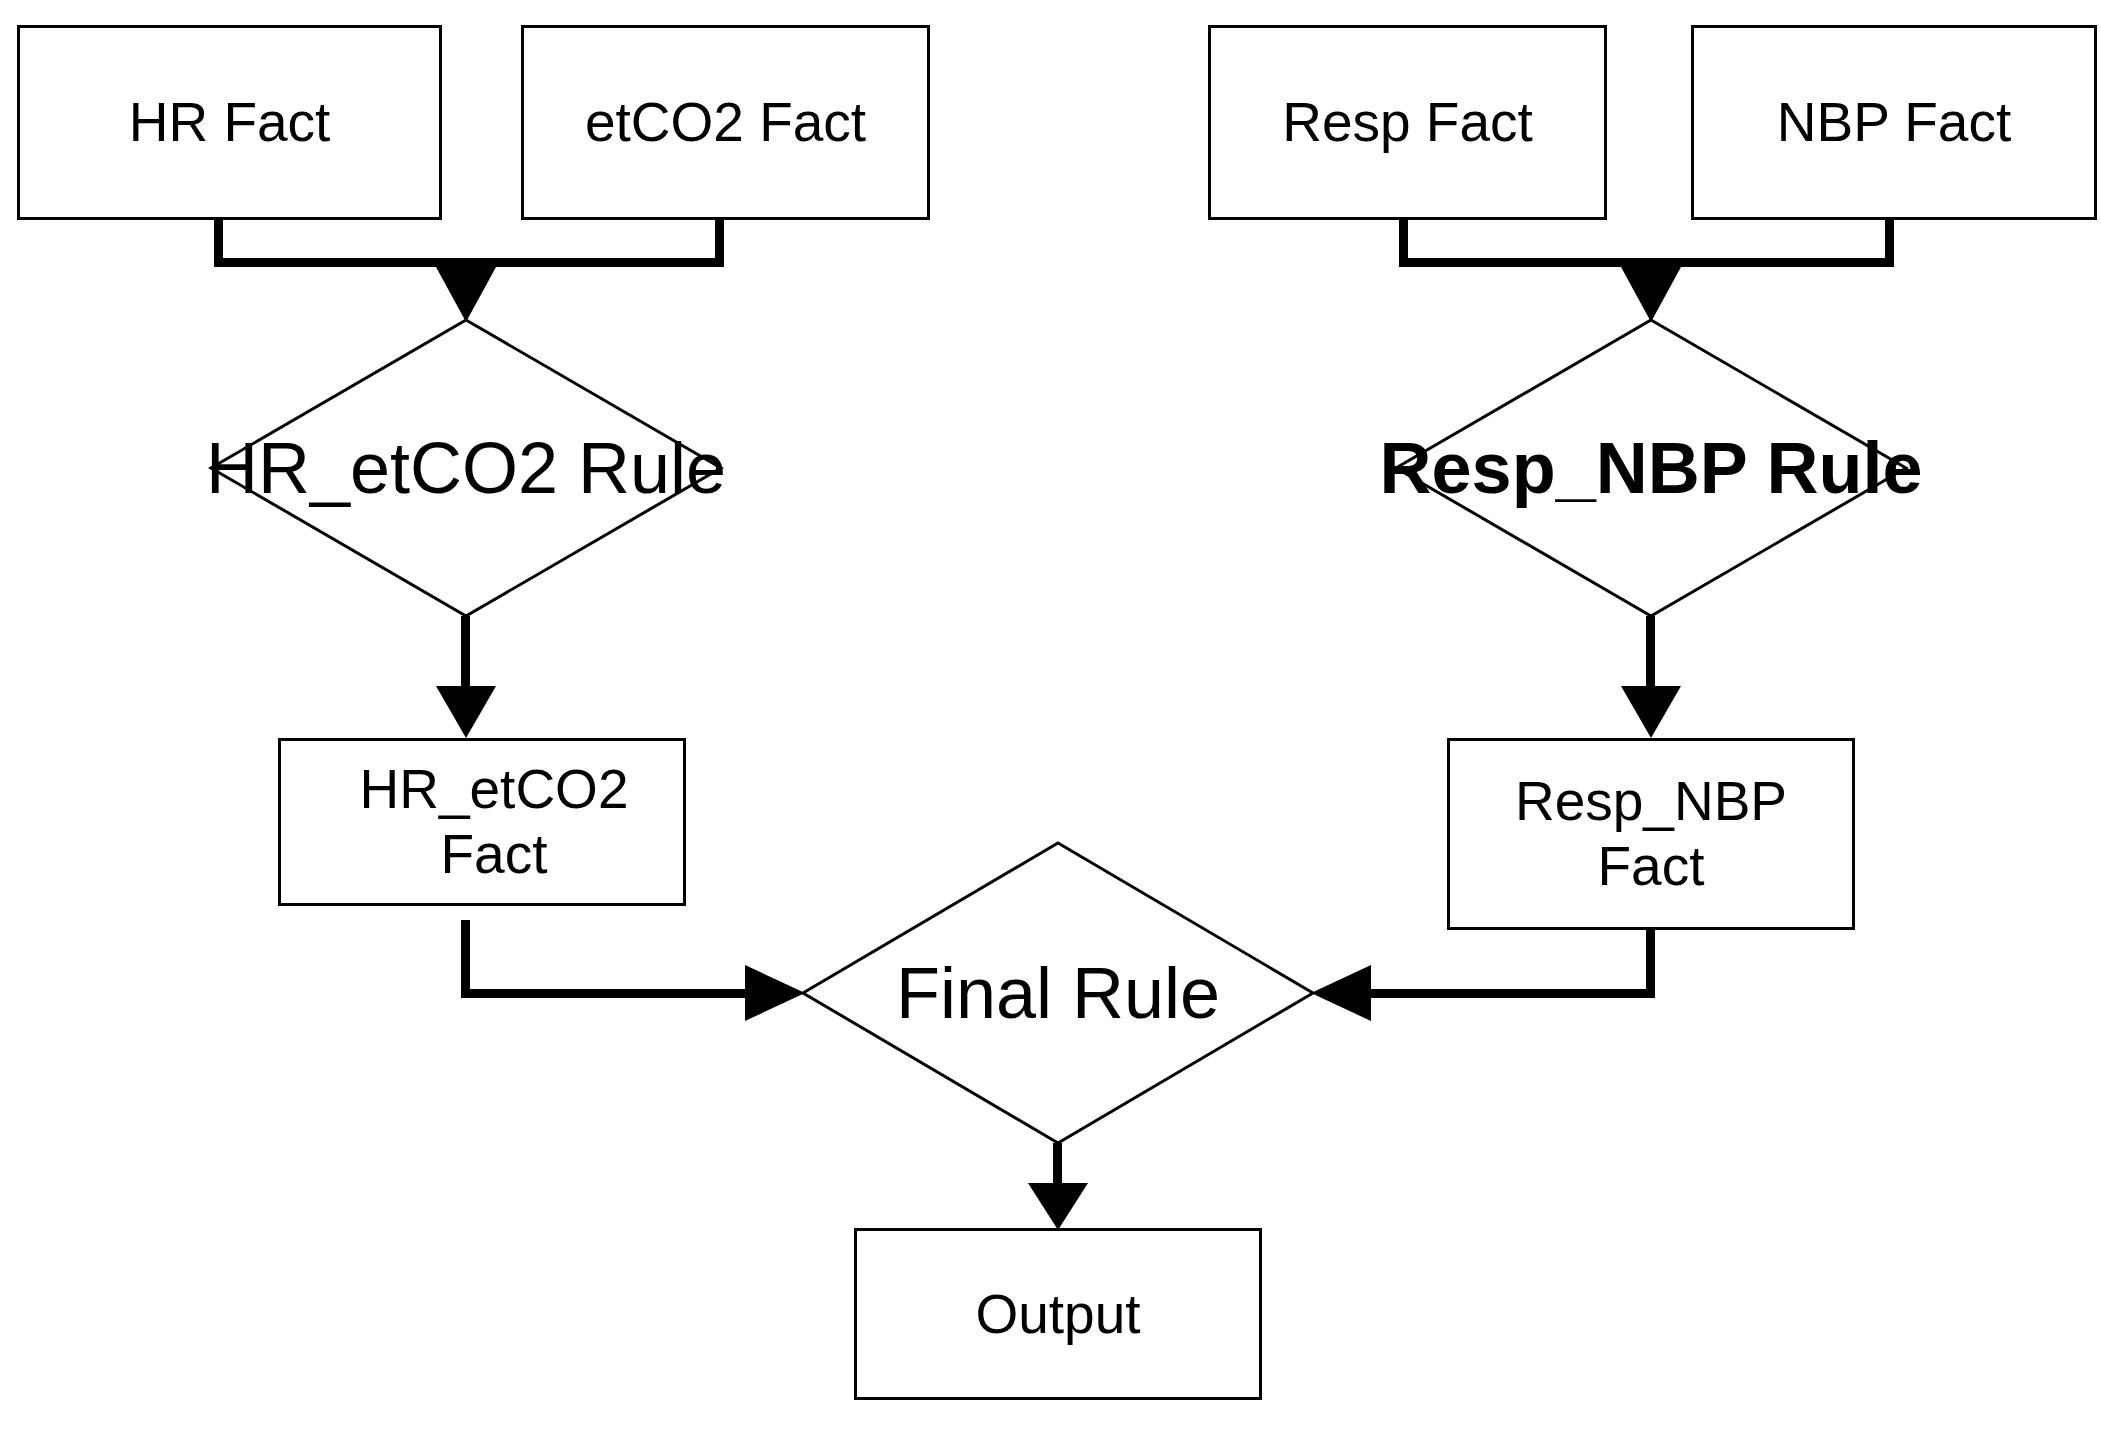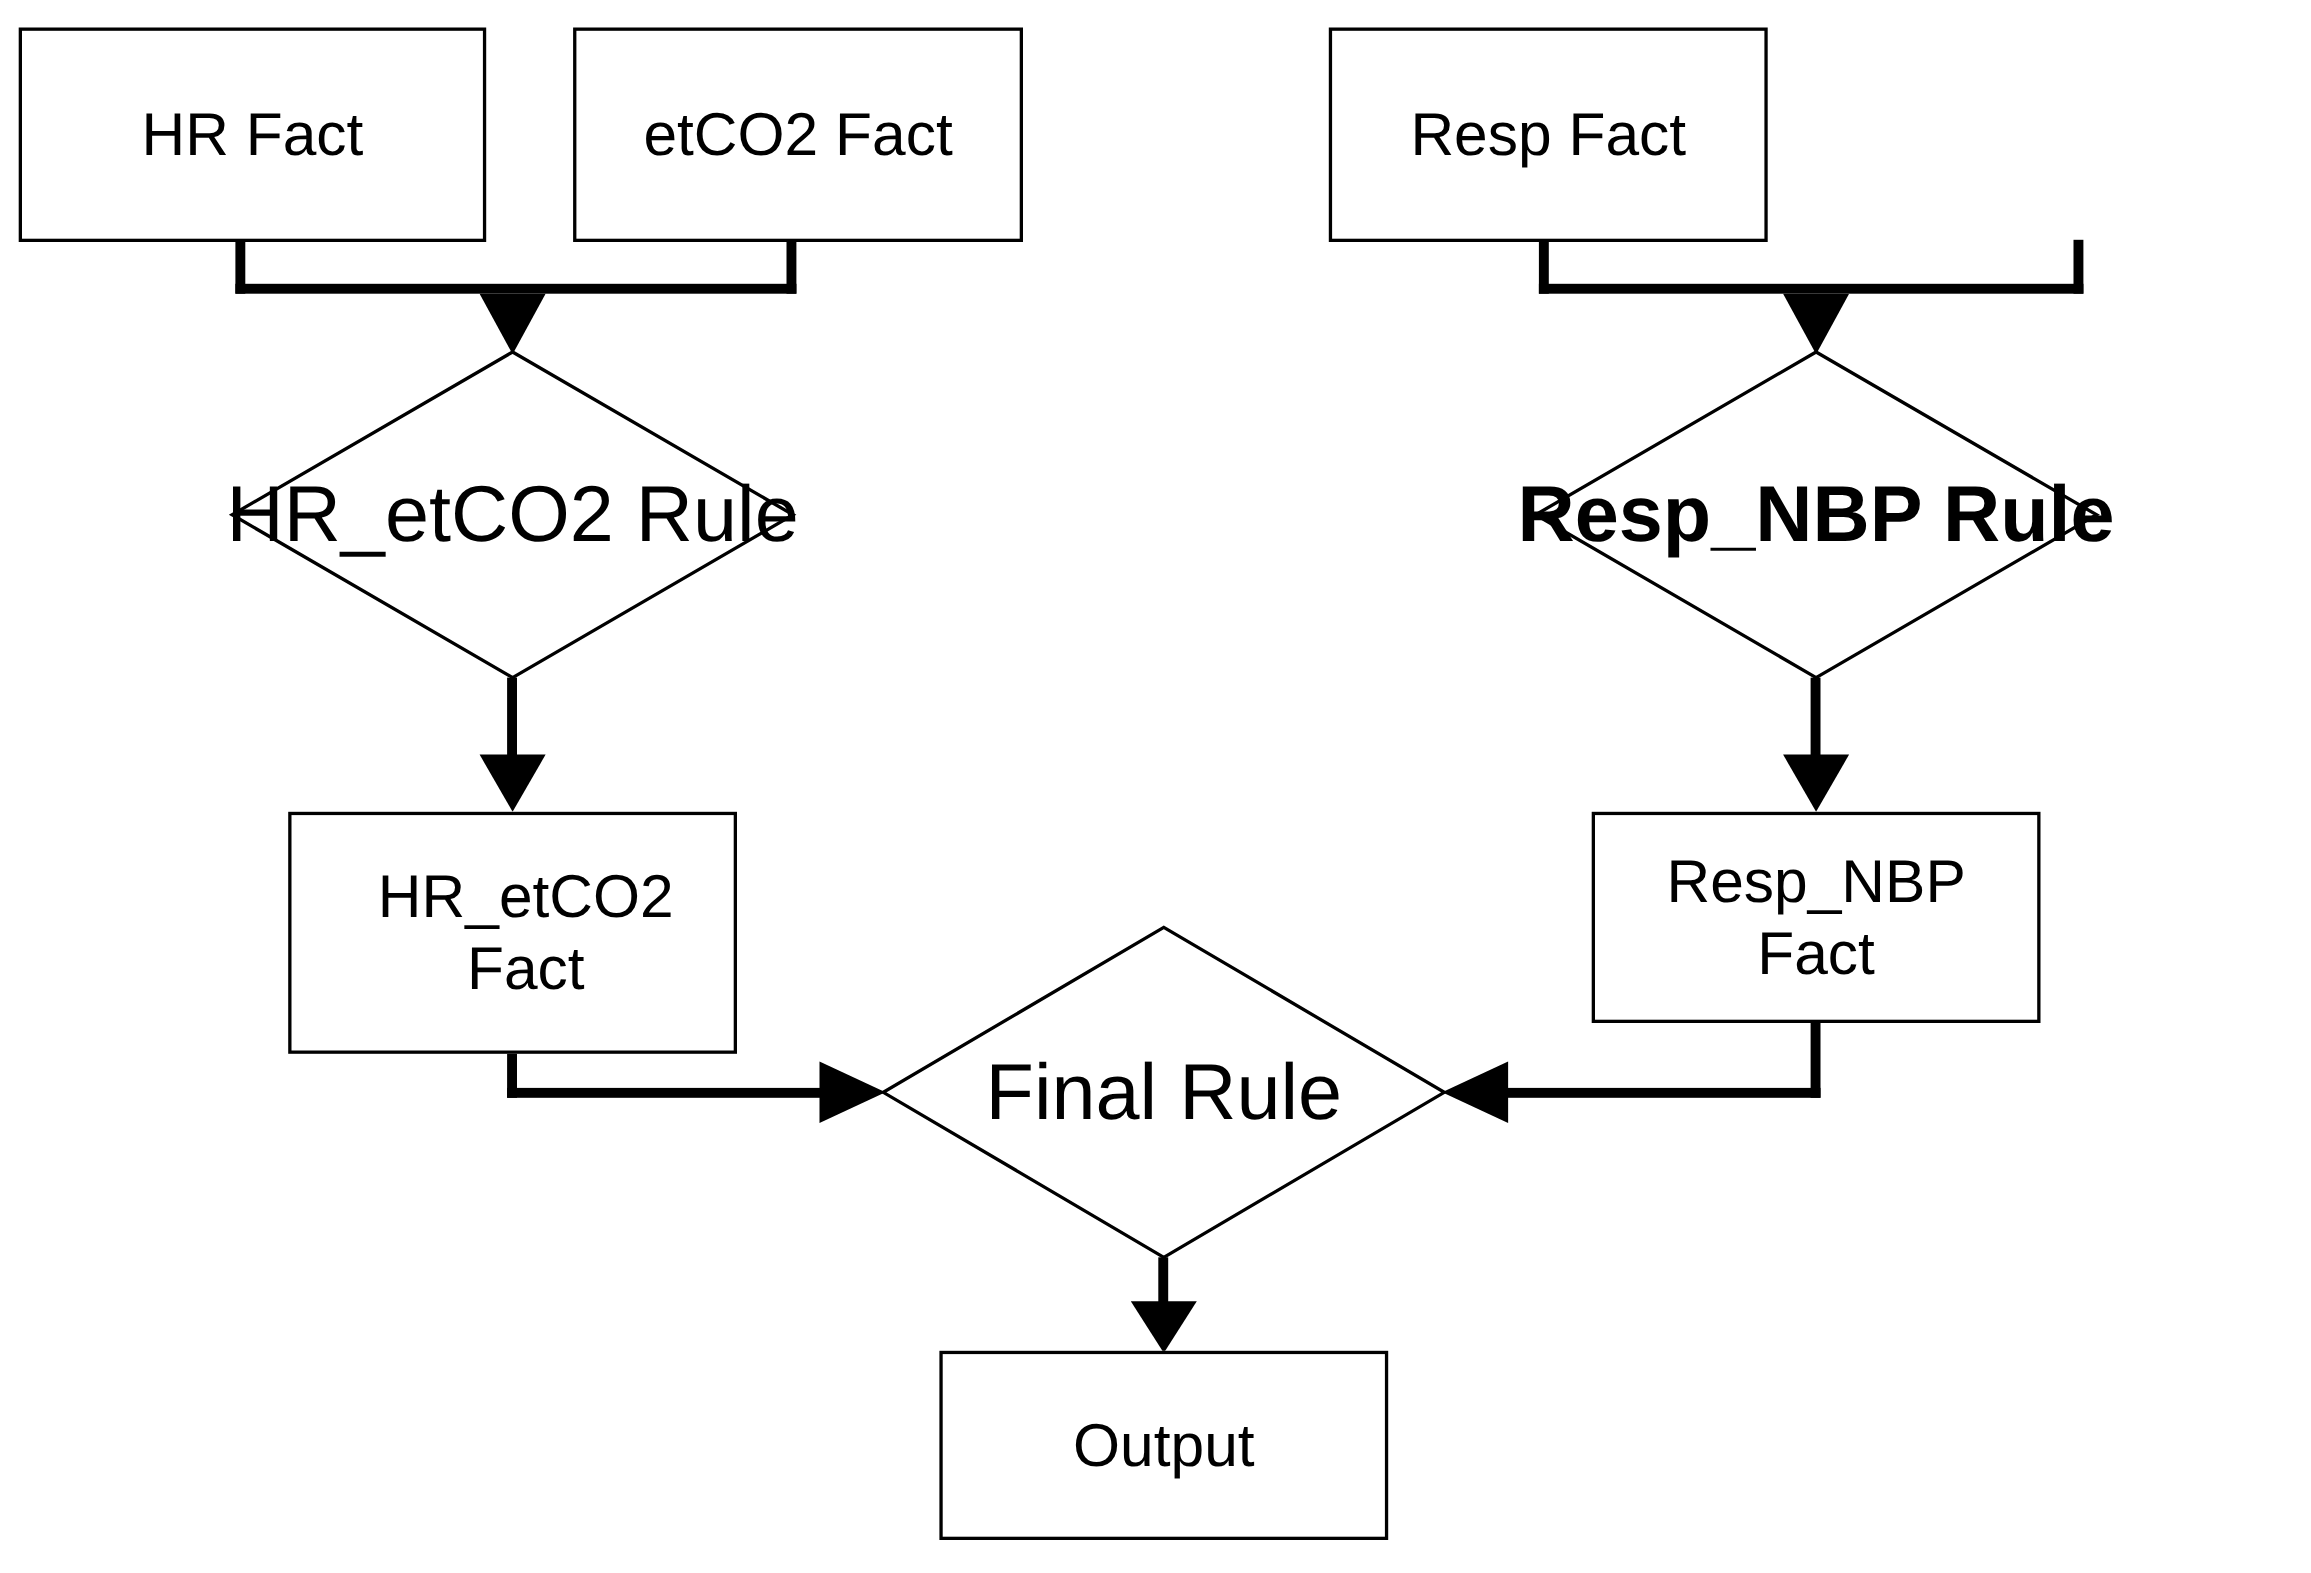--- a/index.html
+++ b/index.html
@@ -112,30 +112,33 @@
   </div>
 
   <div class="box" style="left:521px; top:25px; width:409px; height:195px;">
     <span>etCO2 Fact</span>
   </div>
 
   <div class="box" style="left:1208px; top:25px; width:399px; height:195px;">
     <span>Resp Fact</span>
   </div>
 
+  <div class="box" style="left:1691px; top:25px; width:406px; height:195px;">
+    <span>NBP Fact</span>
+  </div>
 
   <div class="dlabel" style="left:211px; top:320px; width:510px; height:296px;">
     <span>HR_etCO2 Rule</span>
   </div>
 
   <div class="dlabel" style="left:1396px; top:320px; width:510px; height:296px;font-weight:bold;">
     <span>Resp_NBP Rule</span>
   </div>
 
-  <div class="box" style="left:262px; top:738px; width:408px; height:220px;padding-left:24px;">
+  <div class="box" style="left:278px; top:738px; width:408px; height:168px;padding-left:24px;">
     <span>HR_etCO2</span>
     <span>Fact</span>
   </div>
 
   <div class="box" style="left:1447px; top:738px; width:408px; height:192px;">
     <span>Resp_NBP</span>
     <span>Fact</span>
   </div>
 
   <div class="dlabel" style="left:803px; top:843px; width:510px; height:300px;">

